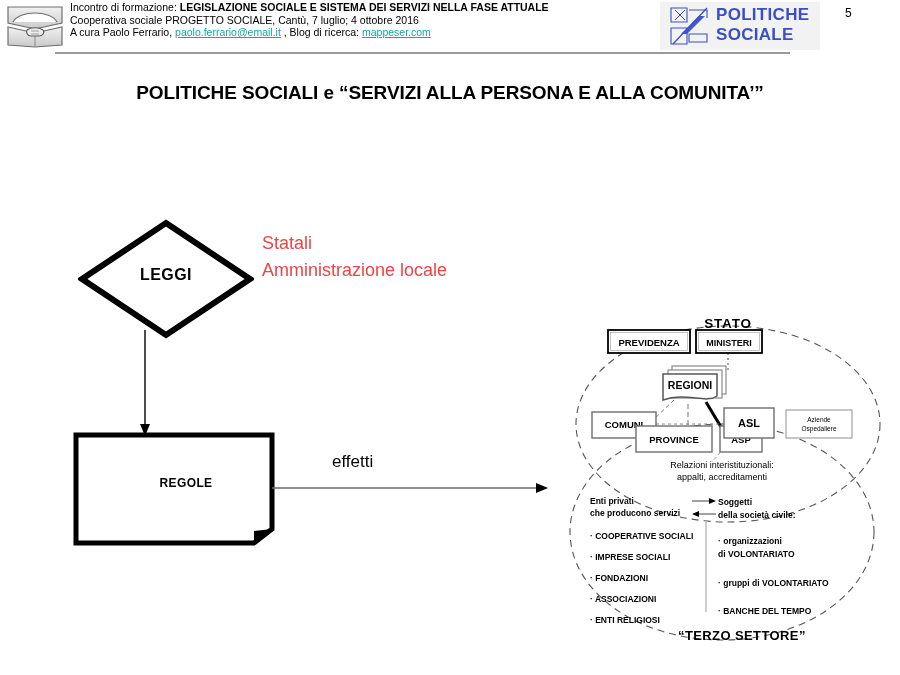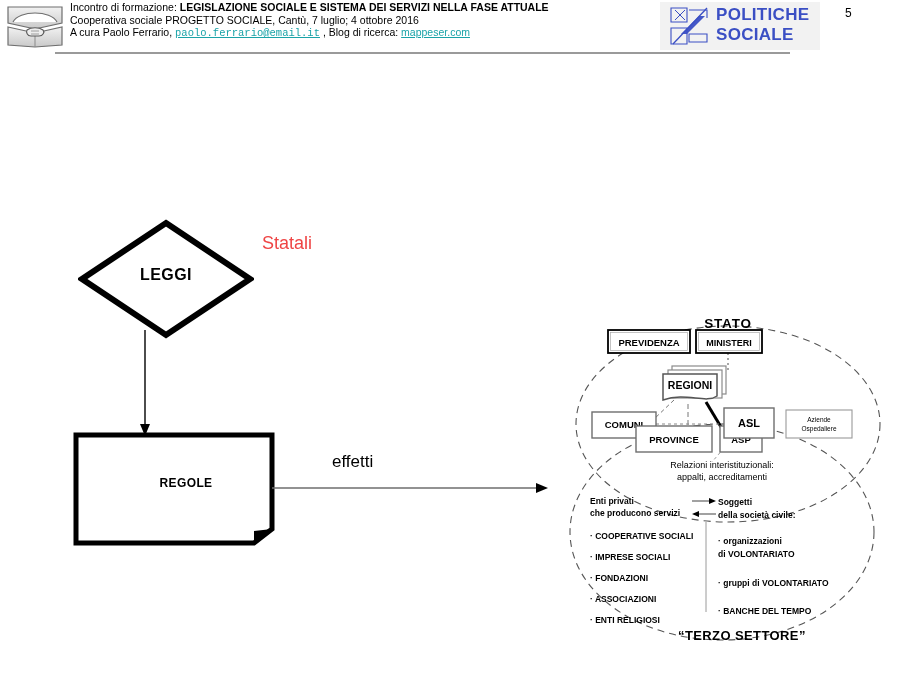--- a/index.html
+++ b/index.html
@@ -36,21 +36,20 @@
     width: 560px;
     color: #000000;
     line-height: 1.18;
   }
   .hdr-line { font-size: 10.5px; white-space: nowrap; }
   .hdr-line1 { font-size: 10.5px; line-height: 1.14; }
   .hdr-strong { font-weight: bold; }
   .hdr-link {
     color: #1aa3a8;
     text-decoration: underline;
-    font-family: Liberation Mono, monospace;
   }
   .hdr-link-bold {
     color: #1aa3a8;
     text-decoration: underline;
     font-weight: normal;
   }
   #logo-box {
     position: absolute;
     left: 660px; top: 2px;
     width: 160px; height: 48px;
@@ -207,28 +206,30 @@
     </svg>
     <div id="logo-words">
       <div>POLITICHE</div>
       <div>SOCIALE</div>
     </div>
 
     <div id="page-number">5</div>
     <div id="header-rule"></div>
   </div>
 
+  <div id="slide-title">POLITICHE SOCIALI e “SERVIZI ALLA PERSONA E ALLA COMUNITA’”</div>
 
   <svg id="leggi-shape" viewBox="0 0 176 120">
     <polygon points="88,4 172,60 88,116 4,60" fill="#ffffff" stroke="#000000" stroke-width="6"></polygon>
   </svg>
   <div id="leggi-label">LEGGI</div>
 
   <div id="leggi-list">
     <div>Statali</div>
+    <div>Amministrazione locale</div>
   </div>
 
   <svg id="arrow-leggi-regole" viewBox="0 0 30 110">
     <line x1="15" y1="0" x2="15" y2="98" stroke="#000000" stroke-width="1.4"></line>
     <polygon points="15,106 10,94 20,94" fill="#000000"></polygon>
   </svg>
 
   <svg id="regole-shape" viewBox="0 0 204 116">
     <path d="M4 4 L200 4 L200 98 L182 112 L4 112 Z" fill="#ffffff" stroke="#000000" stroke-width="5"></path>
     <path d="M200 98 L182 100 L182 112 Z" fill="#000000"></path>

